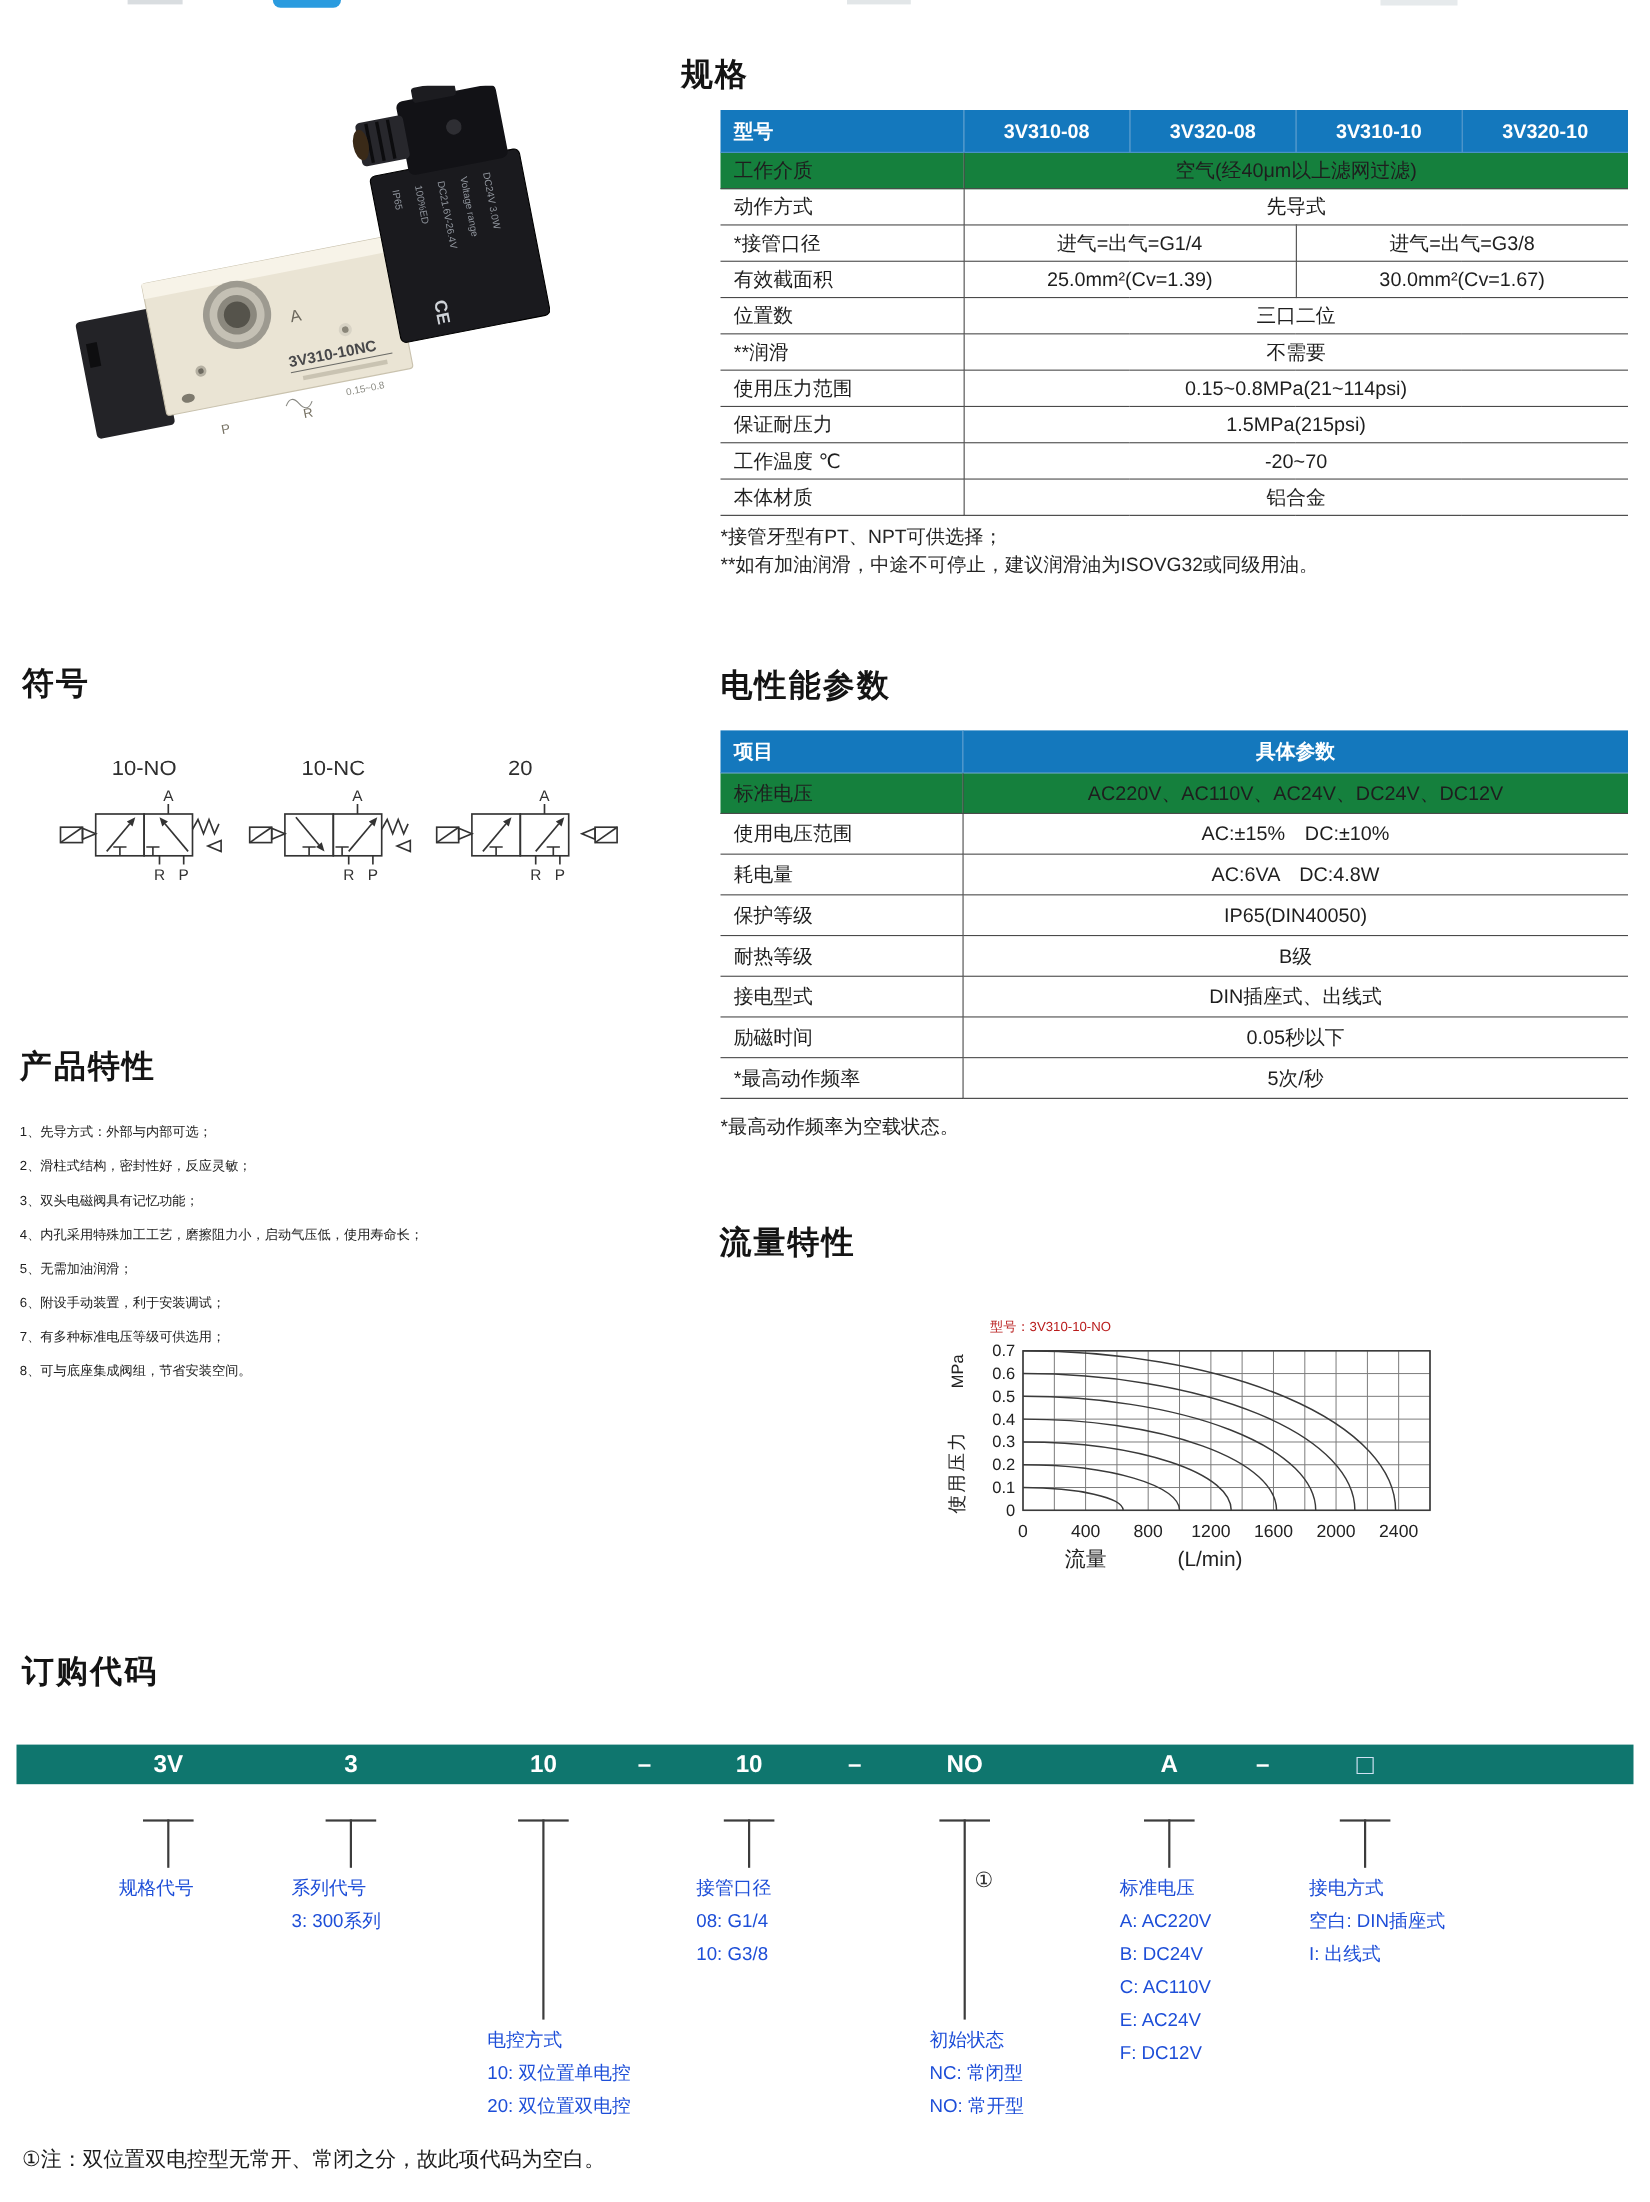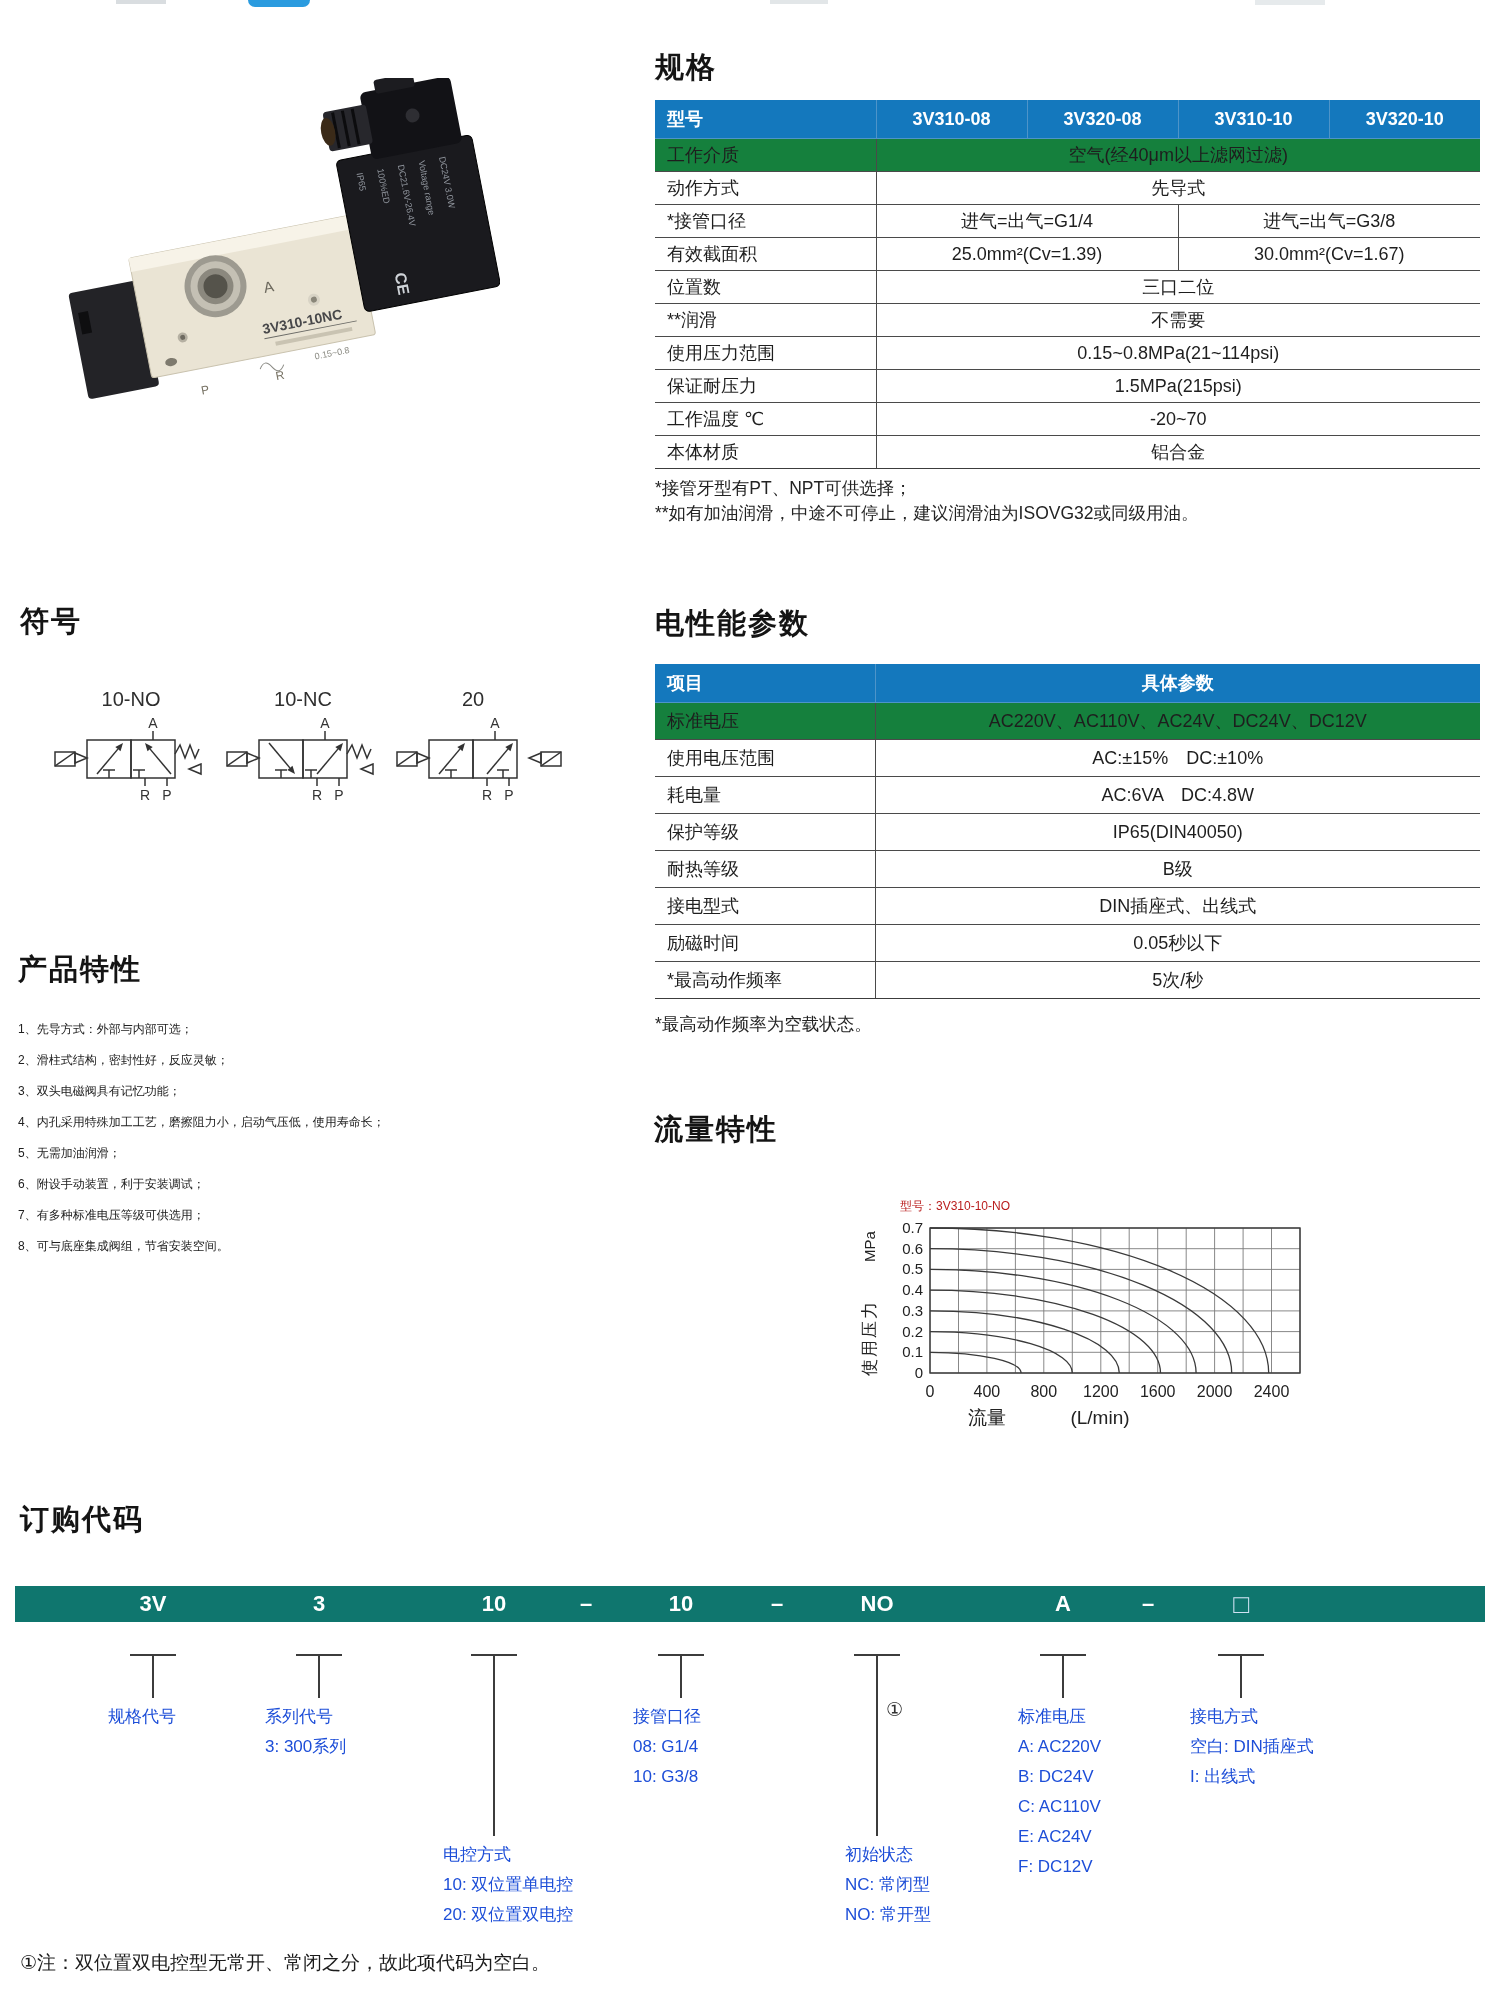--- a/index.html
+++ b/index.html
@@ -96,21 +96,21 @@
       <rect x="352" y="24" width="40" height="14" rx="3" fill="#1c1c20"></rect>
       <rect x="296" y="46" width="44" height="40" rx="4" fill="#27272c"></rect>
       <line x1="306" y1="48" x2="306" y2="84" stroke="#0c0c0e" stroke-width="3"></line>
       <line x1="316" y1="48" x2="316" y2="84" stroke="#0c0c0e" stroke-width="3"></line>
       <line x1="326" y1="48" x2="326" y2="84" stroke="#0c0c0e" stroke-width="3"></line>
       <ellipse cx="298" cy="66" rx="7" ry="14" fill="#3a2a18"></ellipse>
       <circle cx="384" cy="66" r="7" fill="#2e2e33"></circle>
     </g>
   </svg></div>
 
-  <div class="sec-title" id="t-spec" style="left:655px;top:48px;">规格</div>
+  <div class="sec-title" id="t-spec" style="left:619px;top:48px;">规格</div>
   <div class="sec-title" style="left:20px;top:602px;">符号</div>
   <div class="sec-title" style="left:655px;top:604px;">电性能参数</div>
   <div class="sec-title" style="left:18px;top:950px;">产品特性</div>
   <div class="sec-title" style="left:654px;top:1110px;">流量特性</div>
   <div class="sec-title" style="left:20px;top:1500px;">订购代码</div>
 
   <div id="spec-table-box">
       <table class="dtable spec" style="top: 100px; width: 825px;">
         <colgroup>
           <col style="width: 221px;">

